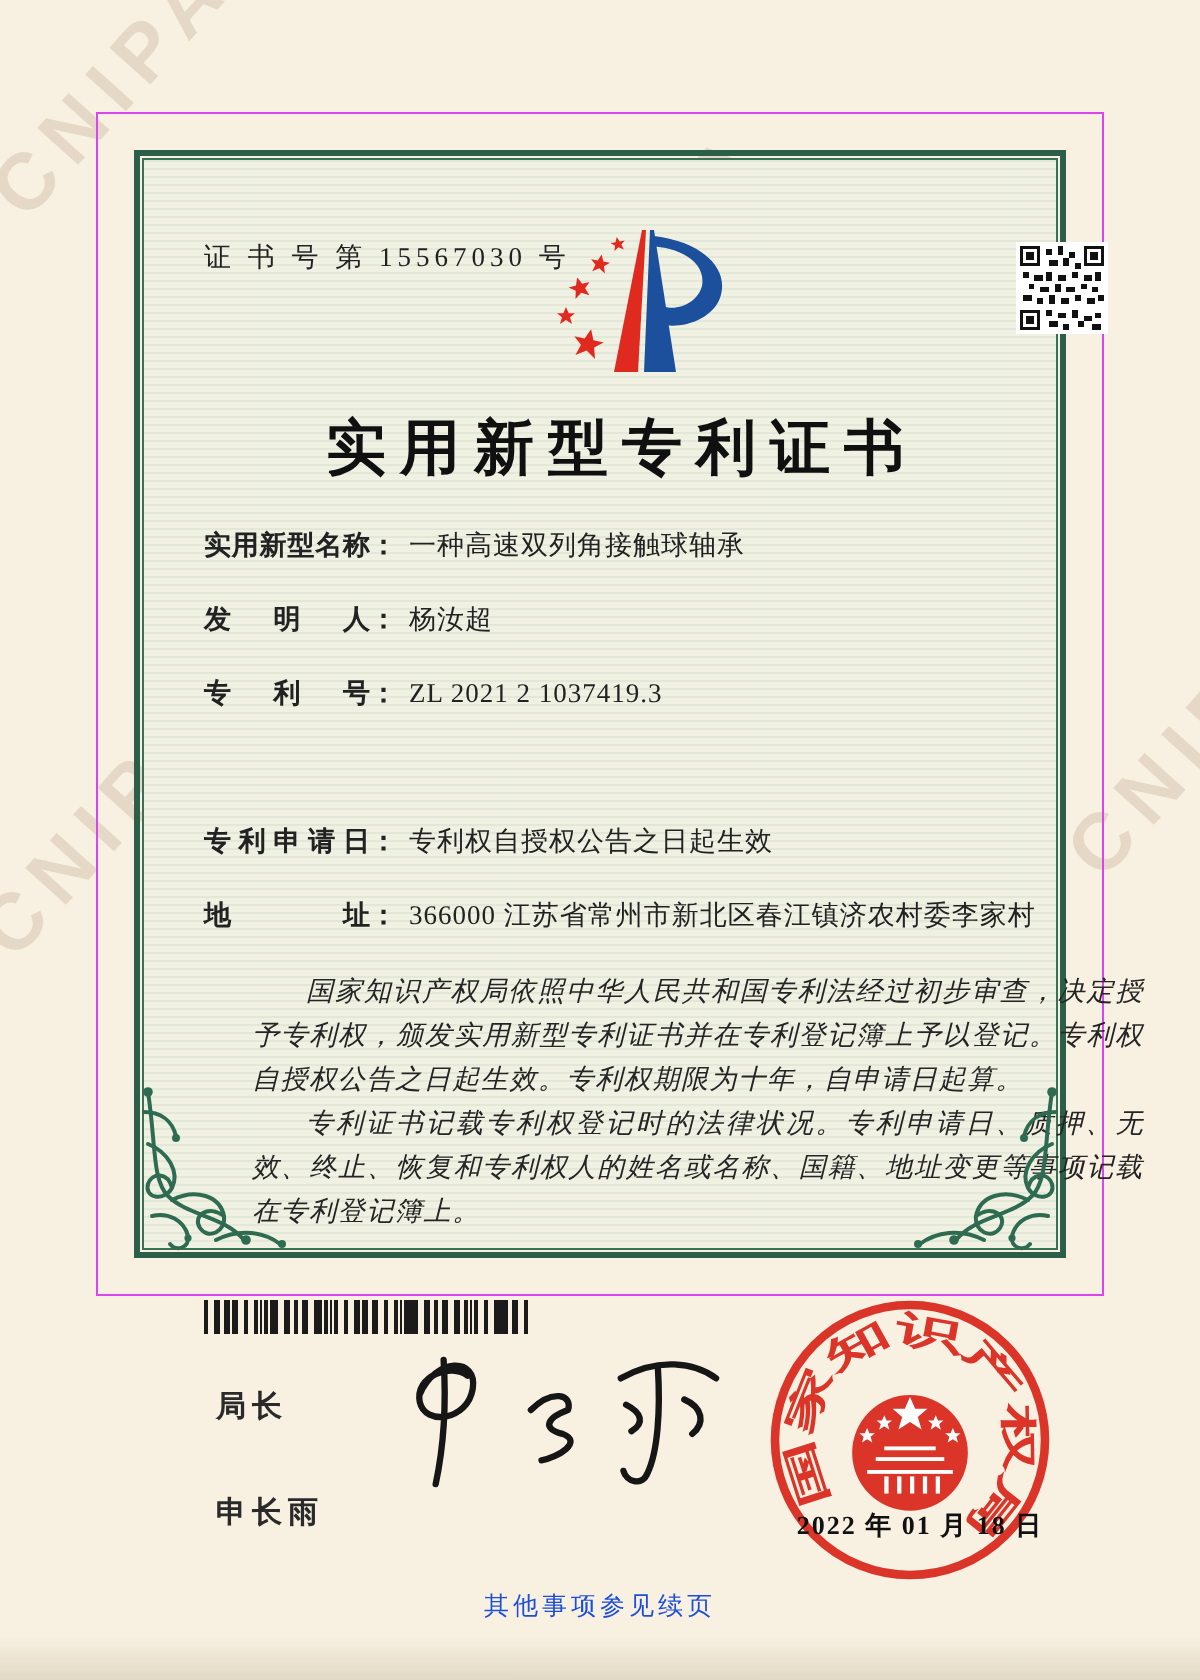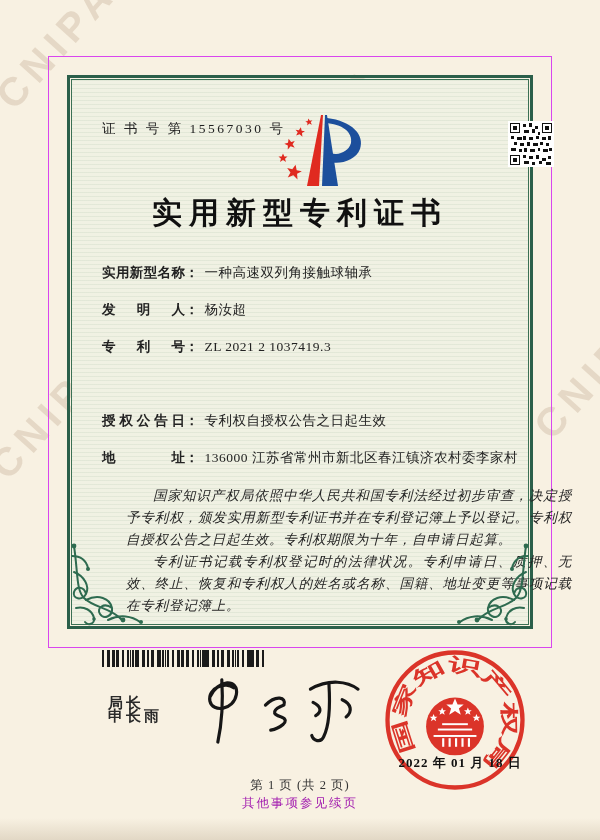--- a/index.html
+++ b/index.html
@@ -42,21 +42,21 @@
   
   .cert-no{
     position:absolute;left:30px;top:40px;
     font-size:13.5px;letter-spacing:2.5px;color:#222;
   }
   .logo{position:absolute;left:198px;top:32px;}
   .qr{position:absolute;left:436px;top:41px;width:46px;height:46px;
       background:#fff;padding:2px;box-sizing:border-box;}
   .title{
     position:absolute;left:0;top:113px;width:100%;text-align:center;
-    font-size:30px;font-weight:bold;letter-spacing:7px;color:#101010;margin:0;
+    font-size:30px;font-weight:bold;letter-spacing:7px;color:#101010;margin:11px;
   }
   
   .row{position:absolute;left:30px;font-size:13.5px;color:#222;white-space:nowrap;}
   .lbl{display:inline-block;width:83px;text-align:justify;text-align-last:justify;font-weight:bold;}
   .colon{font-weight:bold;margin-right:6px;}
   .val{letter-spacing:0.5px;}
   .pair2{position:absolute;left:227px;top:0;}
   
   .paras{
     position:absolute;left:30px;top:405px;width:446px;
@@ -85,21 +85,21 @@
     position:absolute;left:318px;top:674px;width:140px;text-align:center;
     font-size:13px;letter-spacing:1px;color:#111;font-weight:bold;z-index:5;
   }
   
   .page-info{
     position:absolute;left:0;top:697px;width:100%;text-align:center;
     font-size:12.5px;color:#333;letter-spacing:1px;
   }
   .continuation{
     position:absolute;left:0;top:795px;width:100%;text-align:center;
-    font-size:12.5px;color:#a21caf;letter-spacing:2px;z-index:2;
+    font-size:12.5px;color:#1d4ed8;letter-spacing:2px;z-index:2;
   }
   .bottom-shade{
     position:absolute;left:0;bottom:0;width:100%;height:22px;
     background:linear-gradient(180deg,rgba(0,0,0,0) 0%,rgba(160,140,110,0.25) 100%);
     z-index:0;pointer-events:none;
   }
 </style>
 </head>
 <body>
 
@@ -225,35 +225,35 @@
     <div class="row" style="top:184px">
       <span class="lbl">实用新型名称</span><span class="colon">：</span><span class="val">一种高速双列角接触球轴承</span>
     </div>
     <div class="row" style="top:221px">
       <span class="lbl">发明人</span><span class="colon">：</span><span class="val">杨汝超</span>
     </div>
     <div class="row" style="top:258px">
       <span class="lbl">专利号</span><span class="colon">：</span><span class="val">ZL 2021 2 1037419.3</span>
     </div>
     <div class="row" style="top:332px">
-      <span class="lbl">授权公告日</span><span class="colon">：</span><span class="val">专利权自授权公告之日起生效</span>
+      <span class="lbl">专利申请日</span><span class="colon">：</span><span class="val">专利权自授权公告之日起生效</span>
     </div>
     <div class="row" style="top:369px">
-      <span class="lbl">地址</span><span class="colon">：</span><span class="val">136000 江苏省常州市新北区春江镇济农村委李家村</span>
+      <span class="lbl">地址</span><span class="colon">：</span><span class="val">366000 江苏省常州市新北区春江镇济农村委李家村</span>
     </div>
 
     <div class="paras">
       <p>国家知识产权局依照中华人民共和国专利法经过初步审查，决定授予专利权，颁发实用新型专利证书并在专利登记簿上予以登记。专利权自授权公告之日起生效。专利权期限为十年，自申请日起算。</p>
       <p>专利证书记载专利权登记时的法律状况。专利申请日、质押、无效、终止、恢复和专利权人的姓名或名称、国籍、地址变更等事项记载在专利登记簿上。</p>
     </div>
 
     <div class="barcode"></div>
 
     <div class="director" style="top:614px">局长</div>
-    <div class="director" style="top:627px">申长雨</div>
+    <div class="director" style="top:667px">申长雨</div>
 
     <svg class="sig" width="200" height="82" viewBox="0 0 150 62">
       <g fill="none" stroke="#161616" stroke-width="2.4" stroke-linecap="round" stroke-linejoin="round">
         <path d="M22,22 C28,8 44,8 42,20 C40,32 24,34 22,25 C20,15 34,10 40,15"></path>
         <path d="M31,9 C32,25 31,42 28,56"></path>
         <path d="M64,28 C72,20 80,22 78,28 C70,31 68,35 76,37 C84,40 74,46 68,47"></path>
         <path d="M98,16 C112,8 126,10 134,16"></path>
         <path d="M112,12 C113,28 112,44 108,52 C106,57 100,55 99,51"></path>
         <path d="M100,26 C106,29 107,33 102,36"></path>
         <path d="M122,24 C129,27 130,33 125,37"></path>
@@ -282,20 +282,19 @@
               <rect x="64" y="87" width="2" height="8"></rect>
           <rect x="70" y="87" width="2" height="8"></rect>
               <rect x="76" y="87" width="2" height="8"></rect>
           <rect x="82" y="87" width="2" height="8"></rect>
         </g>
       </g>
     </svg>
 
     <div class="seal-date">2022 年 01 月 18 日</div>
 
-    <div class="page-info">第 1 页 (共 2 页)</div>
 
   </div>
  </div>
 </div>
 
 <div class="continuation">其他事项参见续页</div>
 <div class="bottom-shade"></div>
 
 </body></html>

